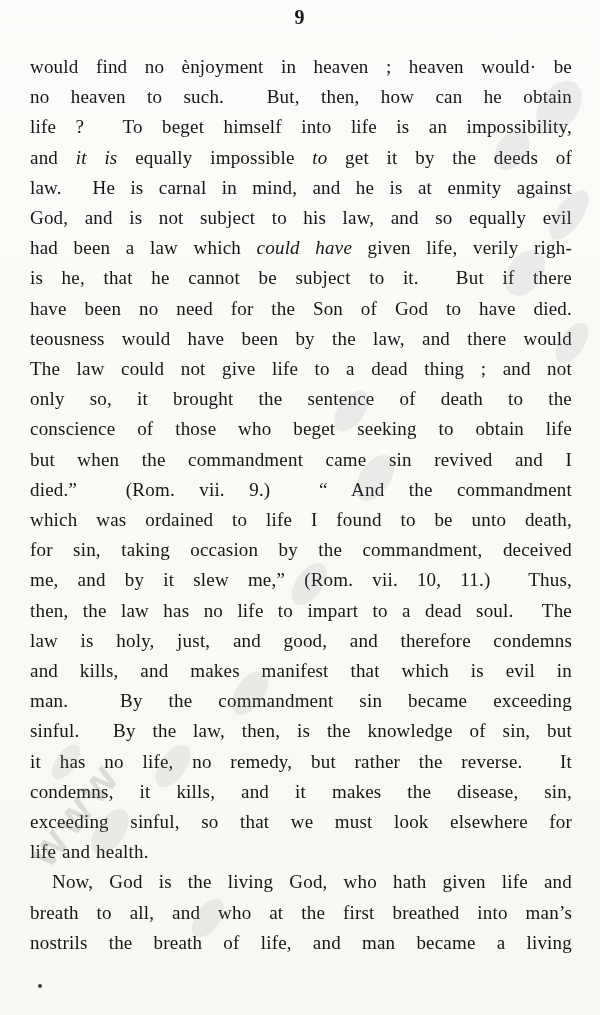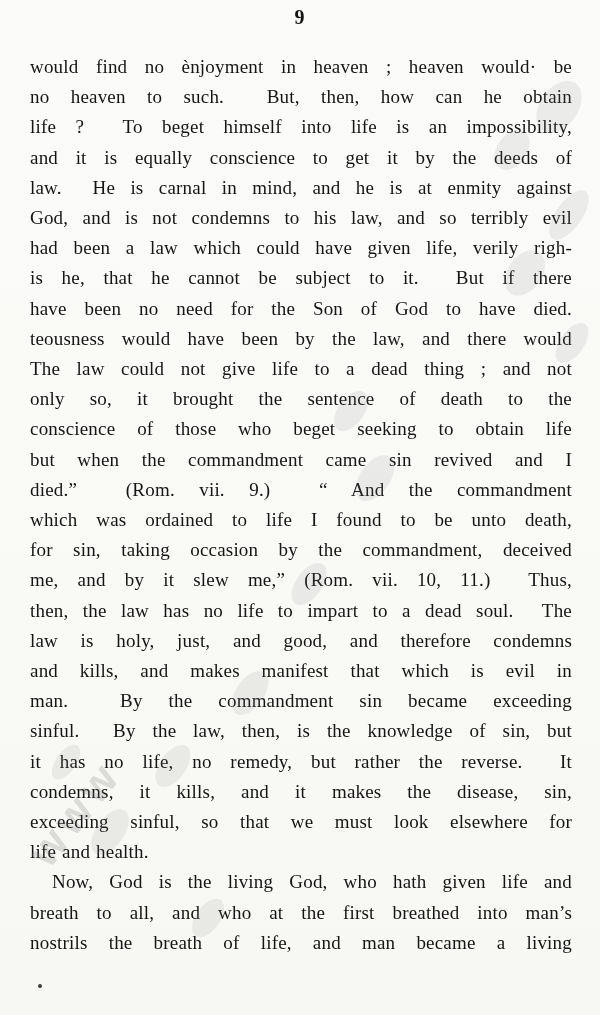--- a/index.html
+++ b/index.html
@@ -29,21 +29,21 @@
     font-size:19px;
     line-height:30.2px;
     white-space:normal;
     text-align:justify;
     text-align-last:justify;
     letter-spacing:0.2px;
     word-spacing:1px;
   }
   .line.nojust{text-align:center;text-align-last:left;}
   .line.indent{text-indent:22px;}
-  .it{}
+  .it{font-style:italic;}
   
   .wm-text{
     position:absolute;left:18px;top:845px;
     transform:rotate(-52deg);
     transform-origin:left top;
     font-size:44px;font-weight:bold;
     color:rgba(120,120,120,0.22);
     letter-spacing:6px;
     font-family:"Liberation Sans",sans-serif;
     pointer-events:none;
@@ -77,23 +77,23 @@
 </head>
 <body>
 
 <div class="page">
   <div class="page-number">9</div>
 
   <div class="text-block" id="text-block">
       <div class="line"><span>would find no ènjoyment in heaven ; heaven would· be</span></div>
       <div class="line"><span>no heaven to such.&nbsp; But, then, how can he obtain</span></div>
       <div class="line"><span>life ?&nbsp; To beget himself into life is an impossibility,</span></div>
-      <div class="line"><span>and </span><span class="it">it is</span><span> equally conscience </span><span class="it">to</span><span> get it by the deeds of</span></div>
+      <div class="line"><span>and </span><span class="it">it is</span><span> equally impossible </span><span class="it">to</span><span> get it by the deeds of</span></div>
       <div class="line"><span>law.&nbsp; He is carnal in mind, and he is at enmity against</span></div>
-      <div class="line"><span>God, and is not condemns to his law, and so terribly evil</span></div>
+      <div class="line"><span>God, and is not subject to his law, and so equally evil</span></div>
       <div class="line"><span>had been a law which </span><span class="it">could have</span><span> given life, verily righ-</span></div>
       <div class="line"><span>is he, that he cannot be subject to it.&nbsp; But if there</span></div>
       <div class="line"><span>have been no need for the Son of God to have died.</span></div>
       <div class="line"><span>teousness would have been by the law, and there would</span></div>
       <div class="line"><span>The law could not give life to a dead thing ; and not</span></div>
       <div class="line"><span>only so, it brought the sentence of death to the</span></div>
       <div class="line"><span>conscience of those who beget seeking to obtain life</span></div>
       <div class="line"><span>but when the commandment came sin revived and I</span></div>
       <div class="line"><span>died.”&nbsp; (Rom. vii. 9.)&nbsp; “ And the commandment</span></div>
       <div class="line"><span>which was ordained to life I found to be unto death,</span></div>

